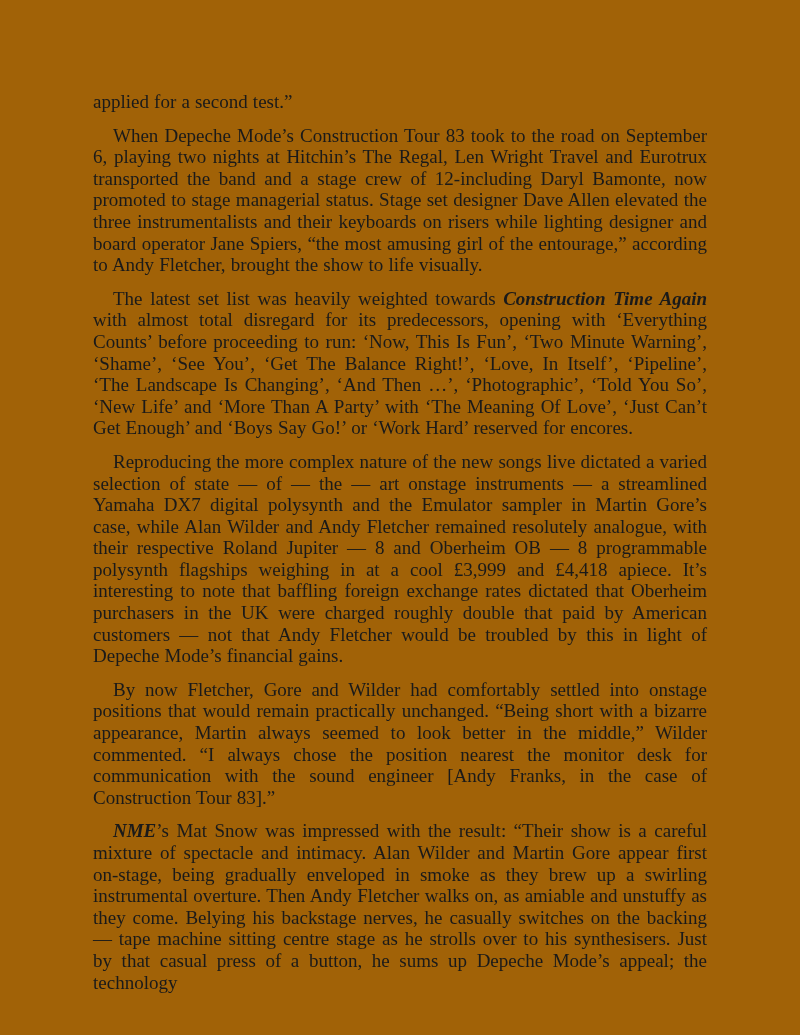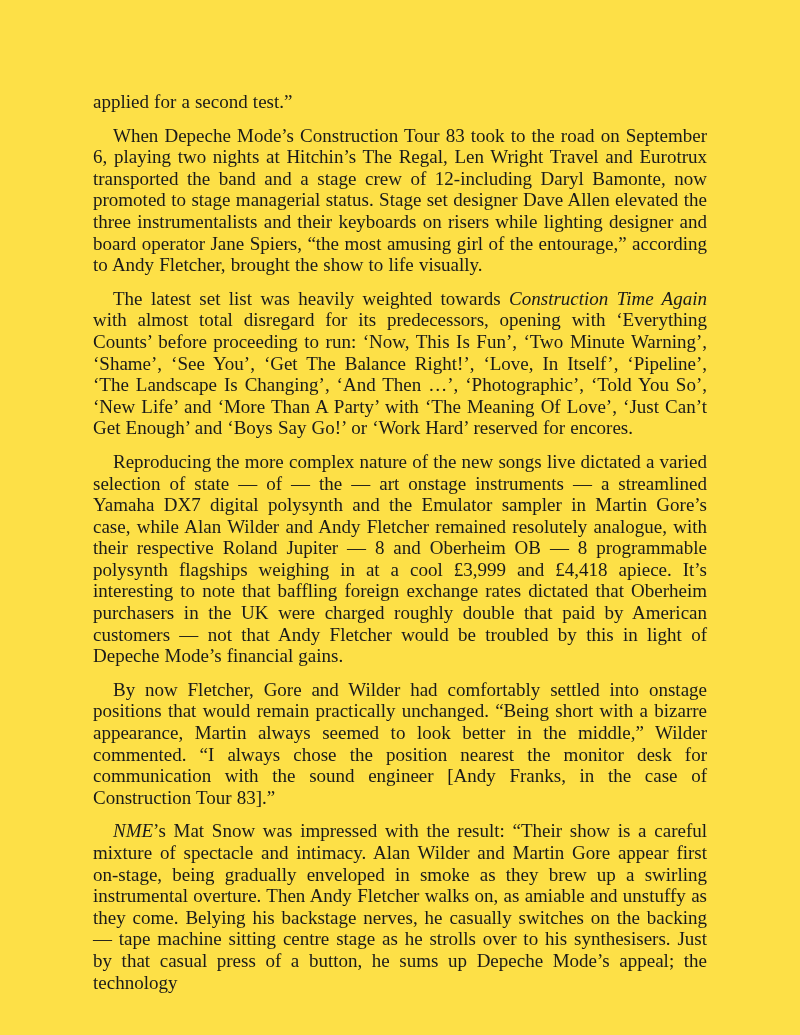--- a/index.html
+++ b/index.html
@@ -9,21 +9,21 @@
   body {
     width: 800px;
     height: 1035px;
     background: #ffffff;
     font-family: "Liberation Serif", serif;
   }
   .book-page {
     position: relative;
     width: 800px;
     height: 1035px;
-    background: #fde047;
+    background: #a16207;
     overflow: hidden;
   }
   .text-block {
     position: absolute;
     left: 93px;
     top: 91px;
     width: 614px;
     text-align: justify;
     font-family: "Liberation Serif", serif;
     font-size: 19px;
@@ -36,20 +36,21 @@
     padding: 0;
   }
   .para.indent {
     text-indent: 20px;
   }
   .para + .para {
     margin-top: 12px;
   }
   .para i {
     font-style: italic;
+    font-weight: bold;
   }
 </style>
 </head>
 <body style="background: rgb(255, 255, 255);">
 
 <div class="book-page">
   <div class="text-block" style="color: rgb(26, 26, 26);">
       <p class="para"><span>applied for a second test.”</span></p>
       <p class="para indent"><span>When Depeche Mode’s Construction Tour 83 took to the road on September 6, playing two nights at Hitchin’s The Regal, Len Wright Travel and Eurotrux transported the band and a stage crew of 12-including Daryl Bamonte, now promoted to stage managerial status. Stage set designer Dave Allen elevated the three instrumentalists and their keyboards on risers while lighting designer and board operator Jane Spiers, “the most amusing girl of the entourage,” according to Andy Fletcher, brought the show to life visually.</span></p>
       <p class="para indent"><span>The latest set list was heavily weighted towards </span><i>Construction Time Again</i><span> with almost total disregard for its predecessors, opening with ‘Everything Counts’ before proceeding to run: ‘Now, This Is Fun’, ‘Two Minute Warning’, ‘Shame’, ‘See You’, ‘Get The Balance Right!’, ‘Love, In Itself’, ‘Pipeline’, ‘The Landscape Is Changing’, ‘And Then …’, ‘Photographic’, ‘Told You So’, ‘New Life’ and ‘More Than A Party’ with ‘The Meaning Of Love’, ‘Just Can’t Get Enough’ and ‘Boys Say Go!’ or ‘Work Hard’ reserved for encores.</span></p>

